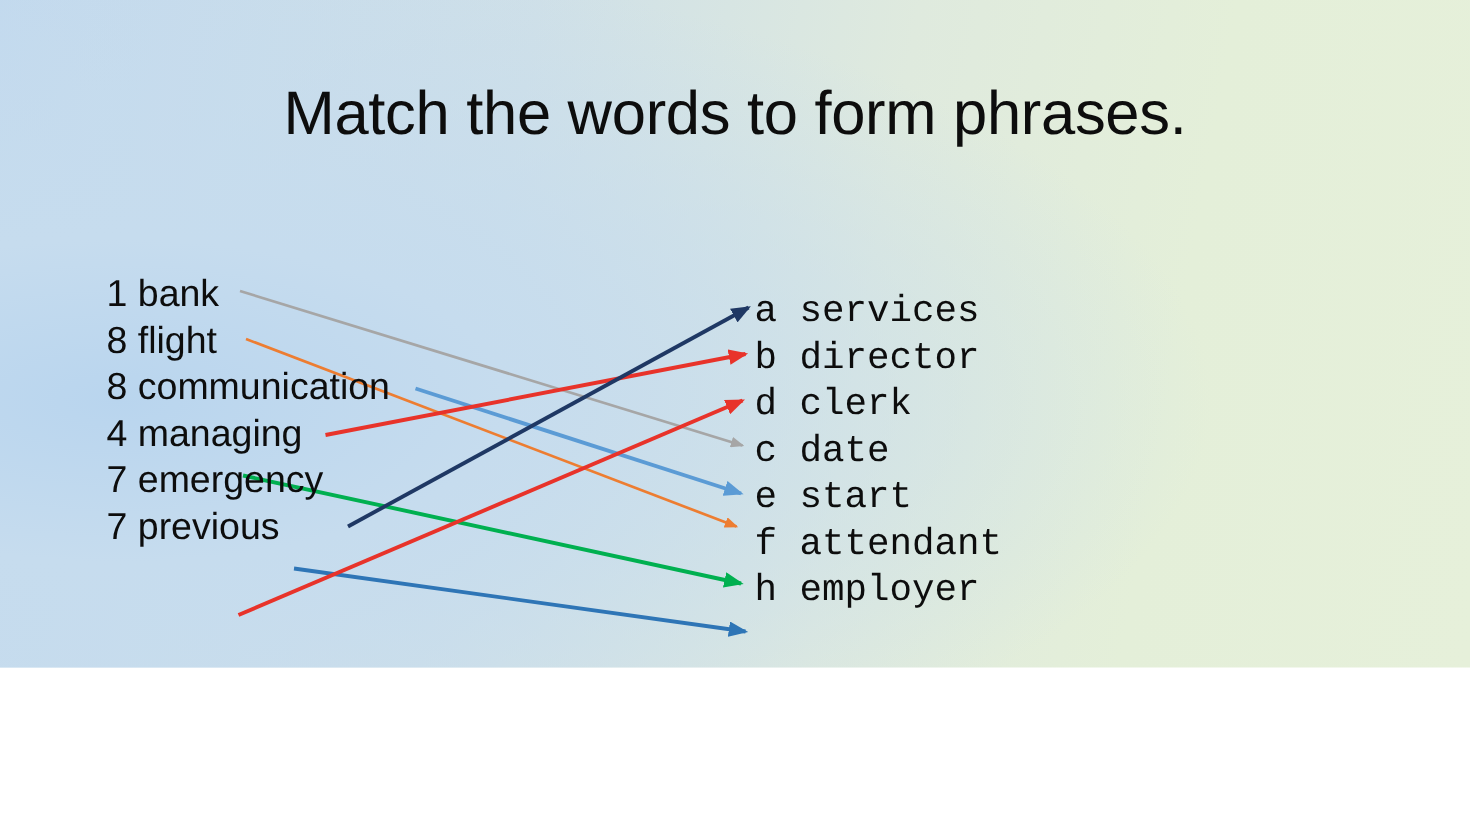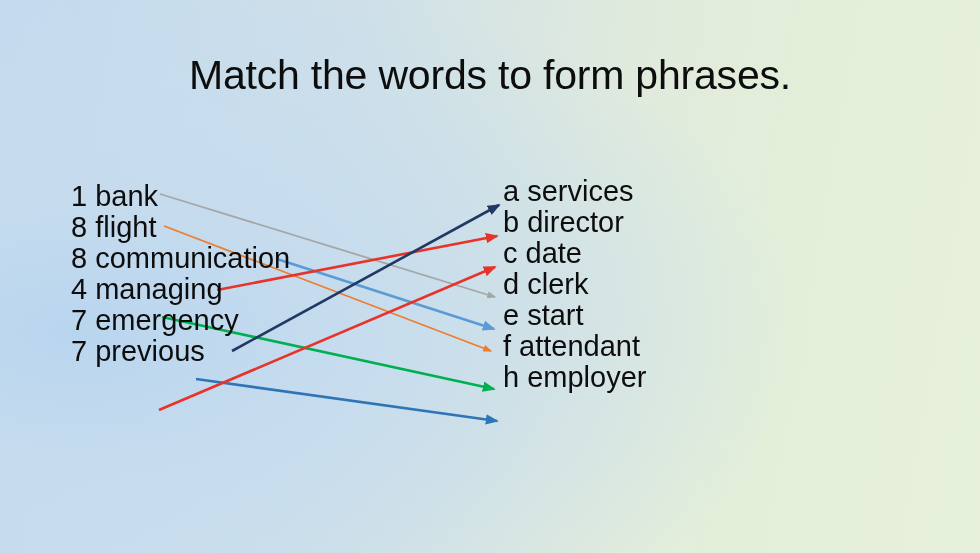--- a/index.html
+++ b/index.html
@@ -8,46 +8,46 @@
   }
   body {
     width: 980px;
     height: 553px;
     overflow: hidden;
     font-family: "Liberation Sans", sans-serif;
   }
   #slide {
     position: relative;
     width: 980px;
-    height: 553px;
+    height: 445px;
     background:
       radial-gradient(ellipse 120% 110% at 8% 60%, #b9d5ee 0%, #c6dcee 22%, rgba(214,231,228,0) 62%),
       linear-gradient(100deg, #c2d9ee 0%, #cfe0e8 34%, #dfeade 58%, #e4efd9 78%, #e6f0da 100%);
   }
   #title {
     position: absolute;
     left: 0;
     top: 52px;
     width: 980px;
     text-align: center;
     font-size: 41px;
     font-weight: 400;
     color: #0d0d0d;
     letter-spacing: -0.2px;
     white-space: nowrap;
   }
   .col {
     position: absolute;
-    font-size: 29px;
+    font-size: 25px;
     color: #0d0d0d;
     line-height: 31px;
     white-space: nowrap;
   }
   #left-col  { left: 71px; top: 181px; }
-  #right-col { left: 503px; top: 176px; }
+  #right-col { left: 503px; top: 192px; font-family: Liberation Mono, monospace; }
   .item { height: 31px; }
   #wires {
     position: absolute;
     left: 0;
     top: 0;
     width: 980px;
     height: 553px;
     pointer-events: none;
   }
 </style>
@@ -100,20 +100,20 @@
     <div class="item">8 flight</div>
     <div class="item">8 communication</div>
     <div class="item">4 managing</div>
     <div class="item">7 emergency</div>
     <div class="item">7 previous</div>
   </div>
 
   <div id="right-col" class="col">
     <div class="item">a services</div>
     <div class="item">b director</div>
+    <div class="item">d clerk</div>
     <div class="item">c date</div>
-    <div class="item">d clerk</div>
     <div class="item">e start</div>
     <div class="item">f attendant</div>
     <div class="item">h employer</div>
   </div>
 
 </div>
 
 </body></html>

